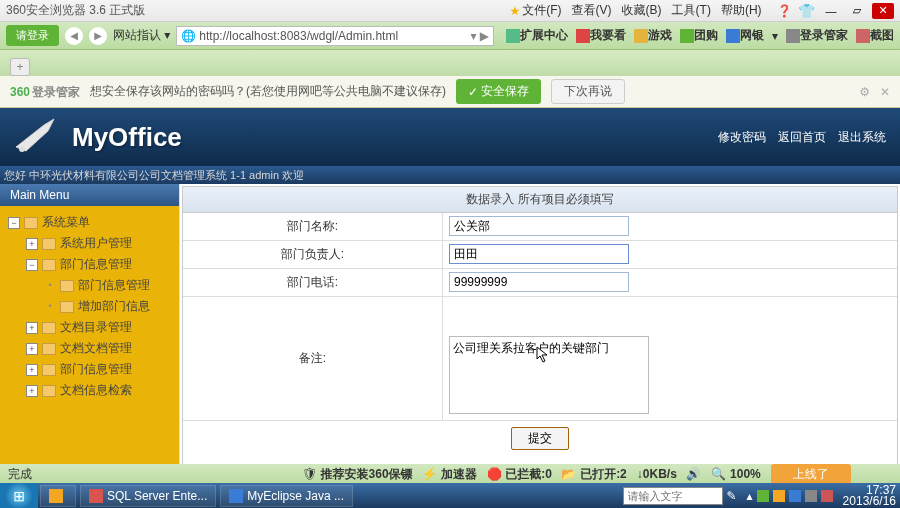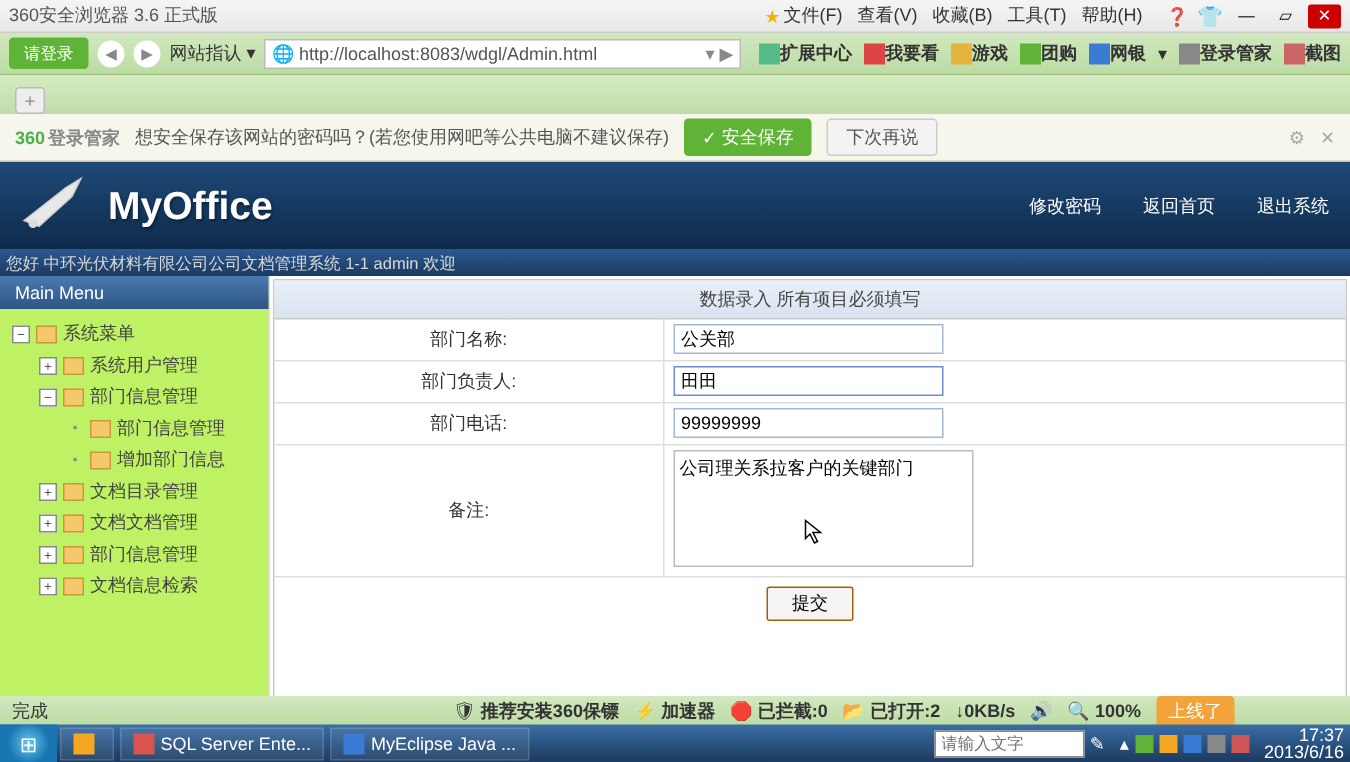--- a/index.html
+++ b/index.html
@@ -49,28 +49,28 @@
 .save-bar .sb-right { margin-left:auto; display:flex; gap:10px; color:#aaa; }
 .gear::before { content:"⚙"; }
 .sb-close::before { content:"✕"; }
 
 
 .app { position:relative; }
 .app-header { height:58px; background:linear-gradient(#1f4a78,#0e2a4a); display:flex; align-items:center; padding:0 14px; }
 .shuttle { width:48px; height:40px; position:relative; margin-right:10px; }
 .shuttle svg { width:100%; height:100%; }
 .brand { font-size:26px; color:#fff; font-weight:bold; font-family: Arial; text-shadow:1px 1px 2px rgba(0,0,0,.4); }
-.header-links { margin-left:auto; display:flex; gap:28px; color:#f2f2bd; }
+.header-links { margin-left:auto; display:flex; gap:12px; color:#f2f2bd; }
 .header-links span { color:#fff; }
 
 .welcome-bar { height:18px; background:linear-gradient(#2b5a90,#1b3a60); color:#d8d8d8; padding:0 4px; font-size:11px; display:flex; align-items:center; }
 
 
 .content-row { display:flex; height:292px; background:#fff; }
-.sidebar { width:180px; background:#bef264; border-right:1px solid #ddd; }
+.sidebar { width:180px; background:#eab308; border-right:1px solid #ddd; }
 .side-title { background:linear-gradient(#4a7ab0,#2d5585); color:#fff; padding:4px 10px; font-size:12px; }
 .tree { padding:6px 4px; }
 .tree-node { display:flex; align-items:center; gap:4px; padding:2px 0; color:#444; white-space:nowrap; }
 .tree-node.l1 { padding-left:4px; }
 .tree-node.l2 { padding-left:22px; }
 .tree-node.l3 { padding-left:40px; }
 .exp, .leaf { width:12px; height:12px; border:1px solid #888; font-size:9px; line-height:10px; text-align:center; color:#555; background:#fff; }
 .exp.minus::before { content:"−"; }
 .exp.plus::before { content:"+"; }
 .leaf { border:none; background:none; }
@@ -80,36 +80,36 @@
 
 .main { flex:1; padding:2px; background:#fff; }
 .form-panel { border:1px solid #c9c9c9; height:100%; }
 .form-caption { background:linear-gradient(#eaf0f8,#d8e3f0); border-bottom:1px solid #c9c9c9; text-align:center; padding:4px; color:#444; }
 .form-row { display:flex; border-bottom:1px solid #ddd; }
 .form-row:last-of-type { border-bottom:none; }
 .form-label { width:260px; border-right:1px solid #ddd; text-align:center; padding:5px; color:#333; }
 .form-cell { flex:1; padding:3px 6px; }
 .txt-in { height:20px; border:1px solid #a2b9d6; padding:0 4px; font-size:12px; width:180px; background:#fff; }
 .txt-in.active { border-color:#6a8ed0; }
-.textarea { width:200px; height:78px; border:1px solid #bbb; resize:none; padding:3px; font-size:12px; }
+.textarea { width:200px; height:78px; border:1px solid #bbb; resize:none; padding:3px; font-size:12px;margin-top:36px; }
 .form-row.tall .form-label { display:flex; align-items:center; justify-content:center; }
 .submit-row { text-align:center; padding:6px; }
 .submit-btn { padding:2px 16px; border:1px solid #a16207; background:#f4f4f4; border-radius:2px; }
 
 
 .cursor { position:absolute; left:536px; top:238px; pointer-events:none; }
 .cursor svg { width:18px; height:18px; }
 
 
 .watermark { position:absolute; right:20px; top:464px; font-size:26px; color:rgba(120,120,120,.45); font-style:italic; font-family: Georgia, serif; letter-spacing:1px; pointer-events:none;text-align:right; }
 
 
 .status-bar { position:absolute; left:0; right:0; top:464px; height:20px; background:linear-gradient(#d2e8c0,#bcdca3); display:flex; align-items:center; padding:0 8px; gap:10px; color:#333; font-size:11px; }
 .status-bar .st-right { display:flex; gap:10px; margin-left:260px; align-items:center; }
-.status-bar .download-btn { background:#f2a43a; color:#fff; padding:2px 8px; border-radius:3px; }
+.status-bar .download-btn { background:#f2a43a; color:#fff; padding:2px 22px; border-radius:3px; }
 
 
 .taskbar { position:absolute; left:0; right:0; bottom:0; height:25px; background:linear-gradient(#3a6ea5,#1b3a60); display:flex; align-items:center; }
 .start { width:38px; height:25px; background:radial-gradient(circle at 50% 50%, #69c7f0, #1976b3 60%); display:flex; align-items:center; justify-content:center; color:#fff; font-size:14px; }
 .task-item { height:22px; margin:0 2px; padding:0 8px; display:flex; align-items:center; gap:4px; color:#fff; background:rgba(255,255,255,.08); border:1px solid rgba(255,255,255,.15); font-size:11px; }
 .task-item .tico { width:14px; height:14px; background:#7fb8e8; }
 .task-input { margin-left:auto; height:18px; width:100px; background:#fff; border:1px solid #888; font-size:11px; padding:0 4px; color:#777; }
 .tray { display:flex; align-items:center; gap:4px; padding:0 6px; color:#fff; font-size:10px; }
 .tray .ico { width:12px; height:12px; }
 .clock { text-align:right; line-height:11px; padding:0 4px; color:#fff; font-size:10px; }

